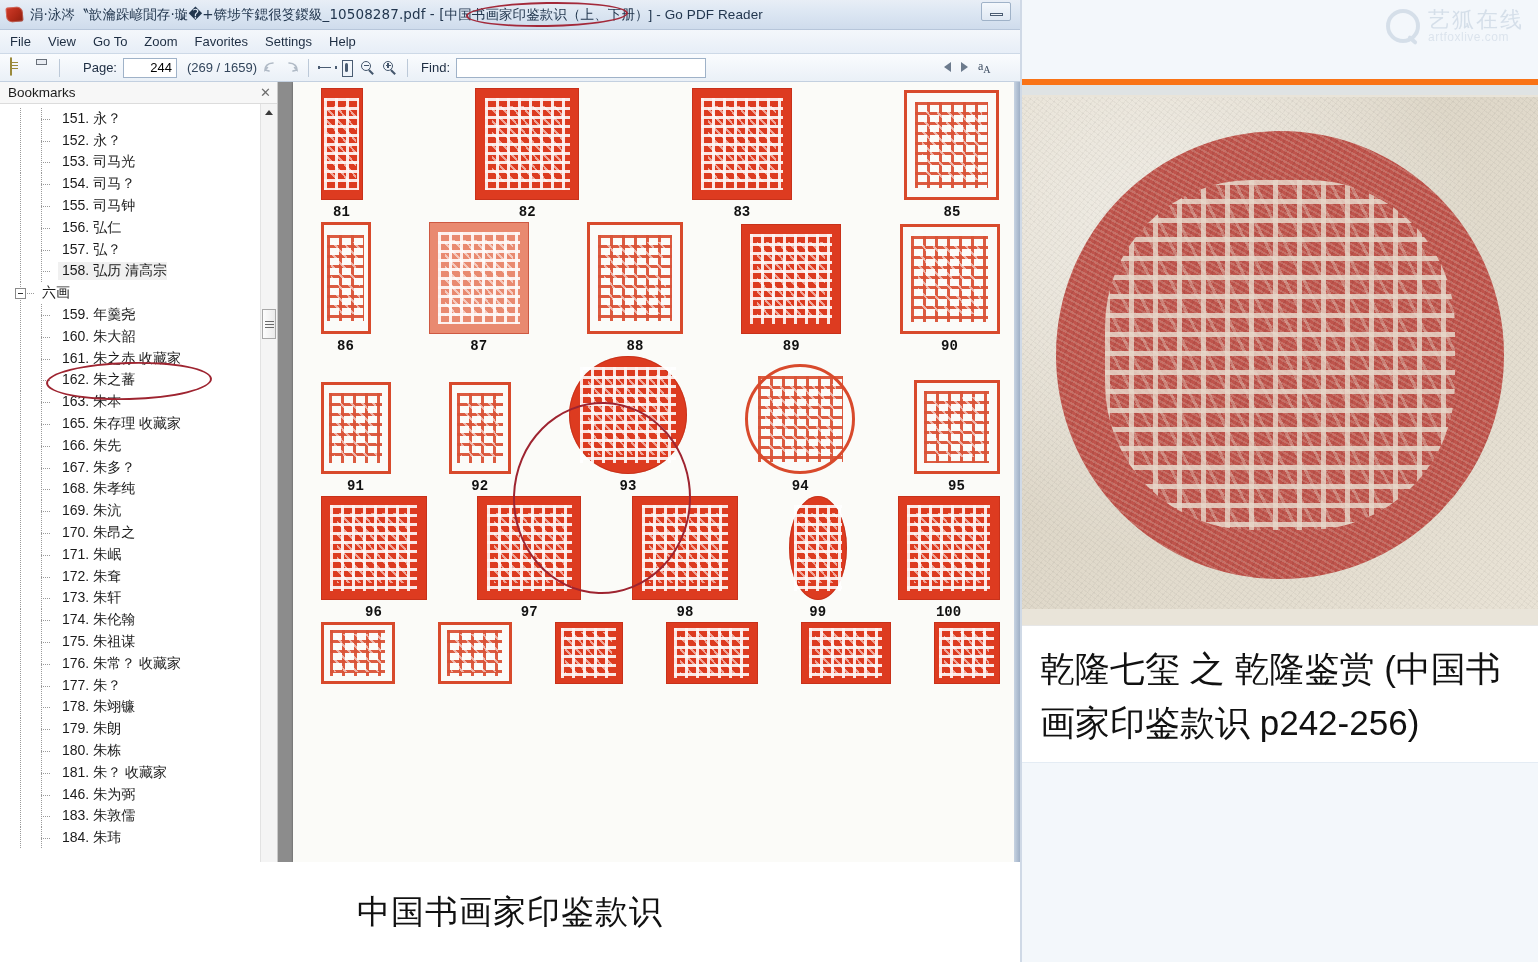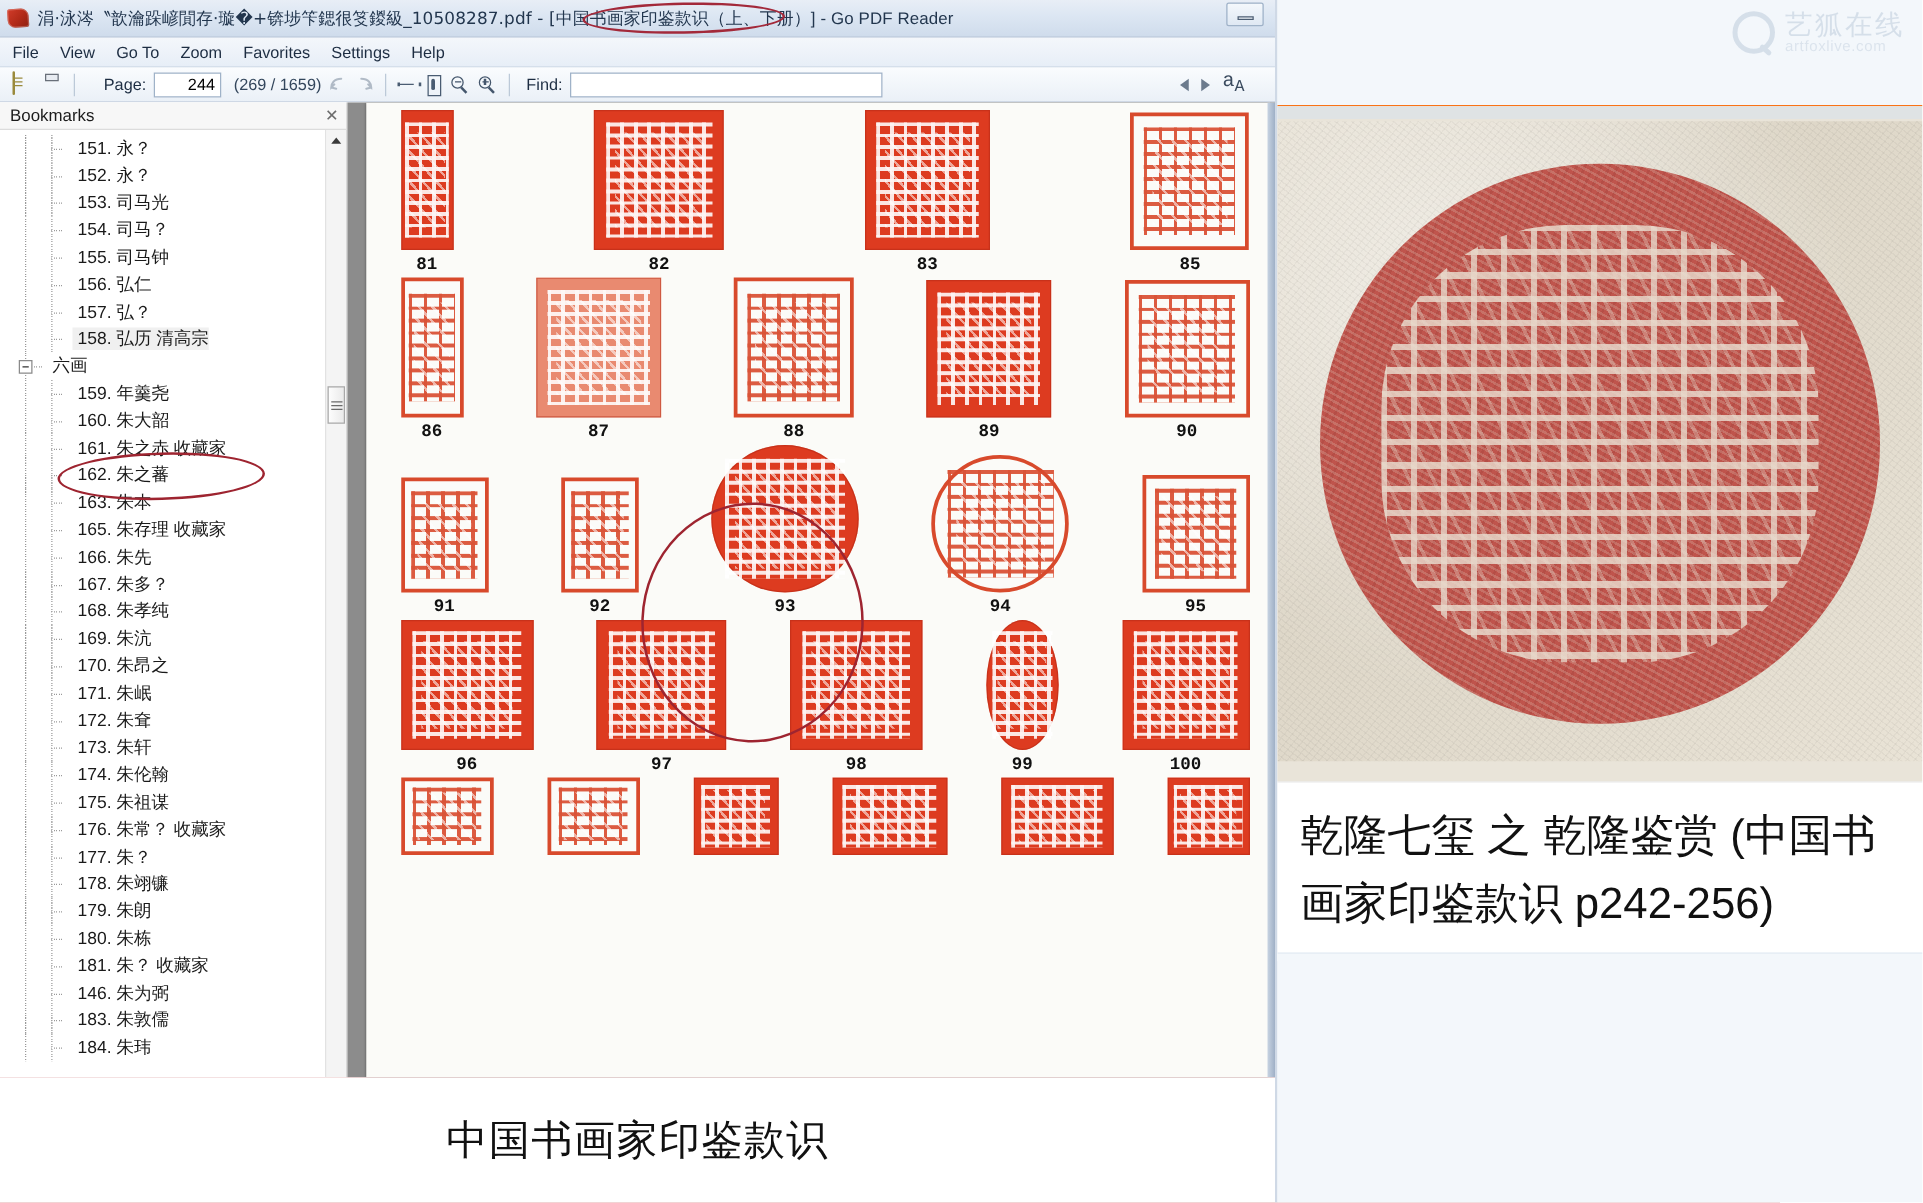--- a/index.html
+++ b/index.html
@@ -4,21 +4,21 @@
 <style>
   * { box-sizing: border-box; }
   html, body {
     margin: 0; padding: 0;
     width: 1538px; height: 962px;
     overflow: hidden;
     background: #ffffff;
     font-family: "Liberation Sans", "DejaVu Sans", sans-serif;
   }
 
-  #root { position: relative; width: 1424px; height: 962px; background:#b91c1c; }
+  #root { position: relative; width: 1424px; height: 962px; background:#404040; }
 
   
   #pdf-window {
     position: absolute; left: 0; top: 0; width: 1020px; height: 862px;
     background: #f2f4f7;
     overflow: hidden;
   }
 
   
   #titlebar {
@@ -144,21 +144,21 @@
   #find-input {
     height: 20px; width: 250px;
     border: 1px solid #9fb2c8; background:#fff;
     font-size:13px; padding: 0 4px;
     font-family: "Liberation Sans", sans-serif;
   }
   #find-nav { display:flex; align-items:center; gap:10px; margin-left: 232px; }
   #find-nav .tri { width:0;height:0;border-top:5px solid transparent;border-bottom:5px solid transparent; }
   #find-nav .tri.l { border-right:7px solid #6c7b8d; }
   #find-nav .tri.r { border-left:7px solid #6c7b8d; }
-  #aa-icon { font-size:16px; color:#3b4b5f; font-family:Liberation Mono, monospace; }
+  #aa-icon { font-size:12px; color:#3b4b5f; font-family:Liberation Serif, serif; }
 
   
   #pdf-body { display:flex; height: 780px; background:#fff; }
 
   
   #bookmarks {
     width: 278px; flex: 0 0 278px;
     background: #fcfcfc;
     border-right: 1px solid #c9c9c9;
     display:flex; flex-direction:column;
@@ -343,21 +343,21 @@
 
   
   #right-panel {
     position:absolute; left: 1020px; top: 0; width: 518px; height: 962px;
     background: #fff;
     border-left: 2px solid #cfd9e6;
   }
   #rp-top {
     position:relative; height: 85px;
     background: #f3f7fb;
-    border-bottom: 1px solid #f97316;
+    border-bottom: 6px solid #f97316;
   }
   #watermark {
     position:absolute; right: 14px; top: 8px;
     display:flex; align-items:center; gap: 8px;
     opacity: .30;
   }
   #watermark .wm-logo {
     width: 34px; height: 34px; border-radius: 50%;
     border: 4px solid #93a9c3; position: relative;
   }

